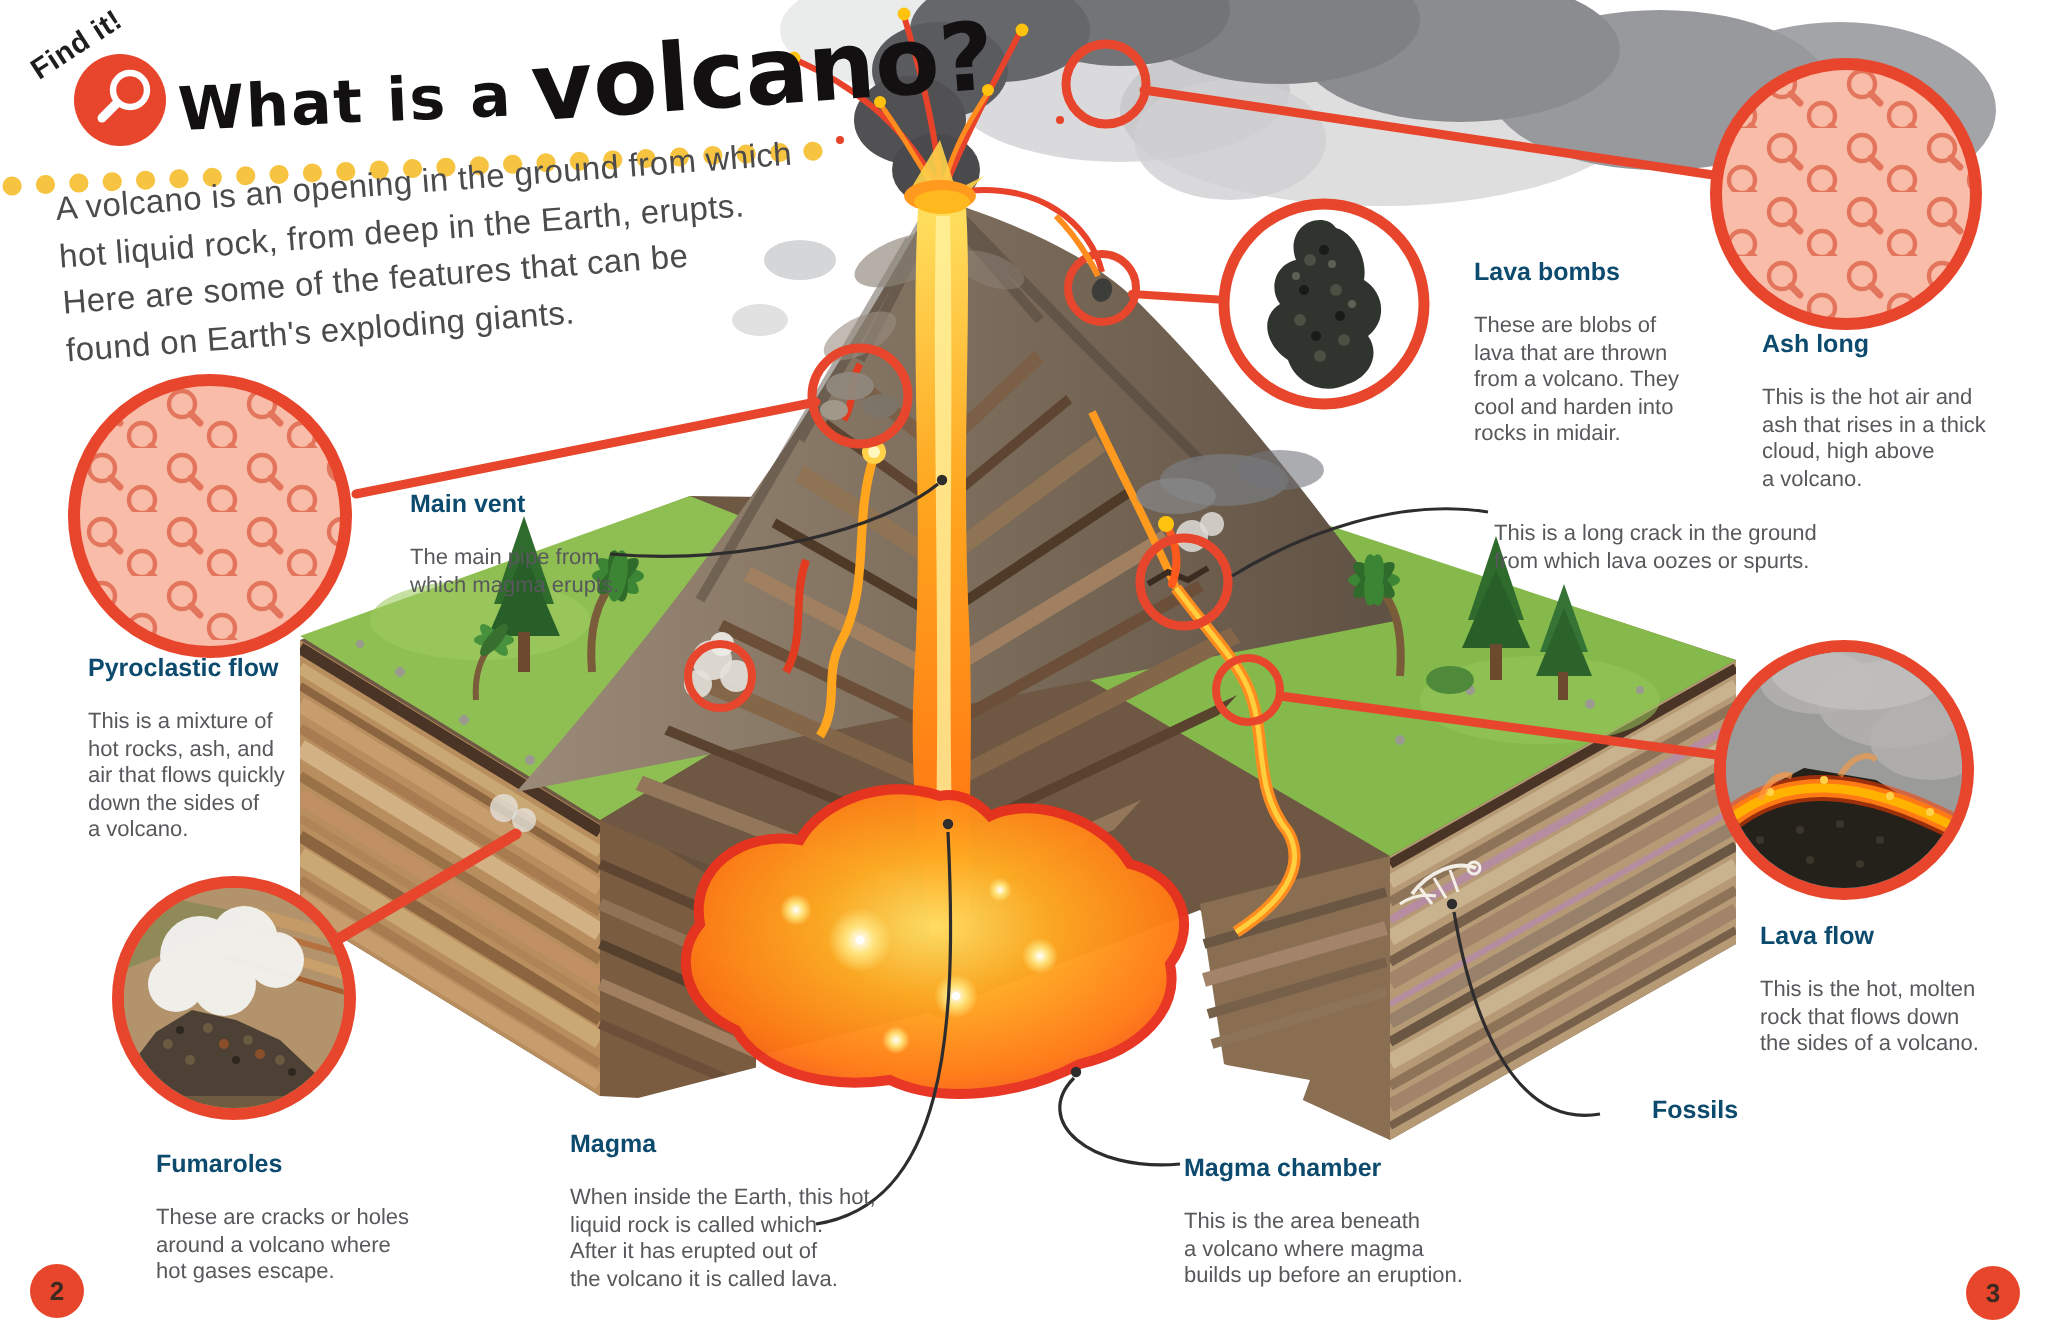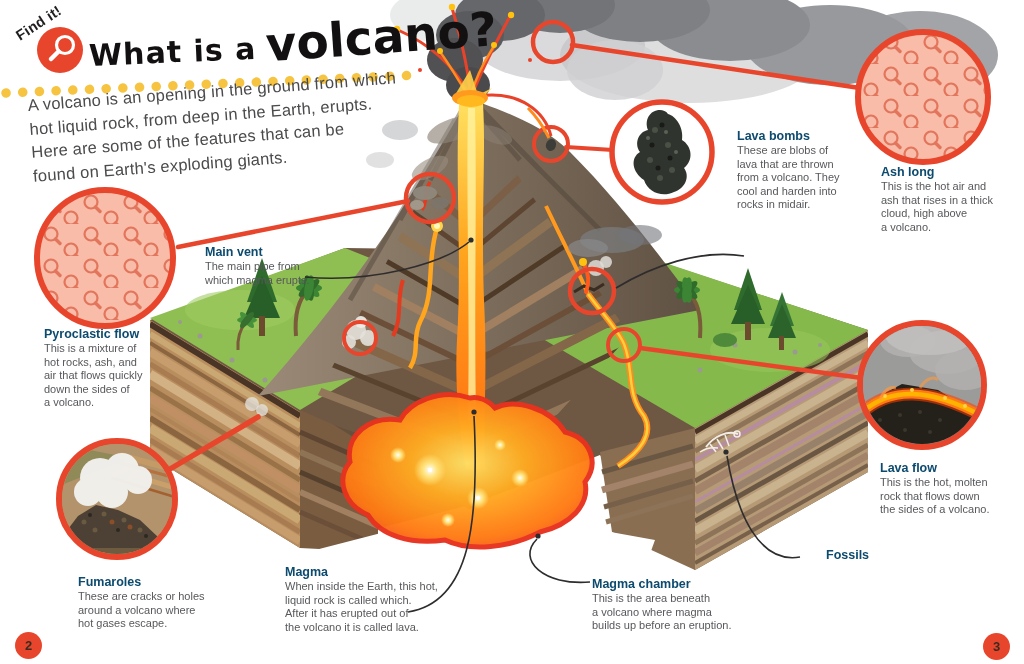--- a/index.html
+++ b/index.html
@@ -11,21 +11,21 @@
           font-weight:700;font-size:14.5px;color:#1f1d1e;letter-spacing:.3px}
   .title{left:90px;top:22px;display:flex;align-items:baseline;gap:10px;
          transform:rotate(-2.5deg);transform-origin:left bottom;color:#121011}
   .title .t1{font-family:"DejaVu Sans",sans-serif;font-weight:800;font-size:30px;letter-spacing:1px}
   .title .t2{font-family:"DejaVu Sans",sans-serif;font-weight:800;font-size:47px;letter-spacing:0px;
              transform:rotate(-1.5deg)}
   .intro{left:27px;top:94px;width:430px;transform:rotate(-4.3deg);transform-origin:left top;
          font-size:16.5px;line-height:23.5px;color:#4b4b4d;white-space:pre-line;letter-spacing:.2px}
   .label{position:absolute;z-index:2}
   .label .lt{font-size:12.5px;font-weight:700;color:#0c4a6e;margin:0}
-  .label .ld{font-size:11px;line-height:13.6px;color:#57585b;white-space:pre-line;margin-top:1px}
+  .label .ld{font-size:11px;line-height:13.6px;color:#57585b;white-space:pre-line;margin-top:14px}
   .pagenum{position:absolute;z-index:2;width:27px;height:27px;border-radius:50%;
            background:#e8462c;color:#3b2a20;font-weight:700;font-size:13px;
            display:flex;align-items:center;justify-content:center}
 </style>
 </head>
 <body>
 
 <svg id="art" width="1024" height="664" viewBox="0 0 1024 664">
   <defs>
     <linearGradient id="coneG" x1="0" y1="0" x2="1" y2="0">
@@ -509,20 +509,22 @@
   <div class="ld">This is the area beneath
 a volcano where magma
 builds up before an eruption.</div>
 </div>
 
 <div class="label" style="left:826px;top:548px;width:195px">
   <div class="lt">Fossils</div>
 </div>
 
 <div class="label" style="left:747px;top:247px;width:200px">
+  <div class="ld">This is a long crack in the ground
+from which lava oozes or spurts.</div>
 </div>
 
 <div class="label" style="left:737px;top:129px;width:140px">
   <div class="lt">Lava bombs</div>
   <div class="ld">These are blobs of
 lava that are thrown
 from a volcano. They
 cool and harden into
 rocks in midair.</div>
 </div>

